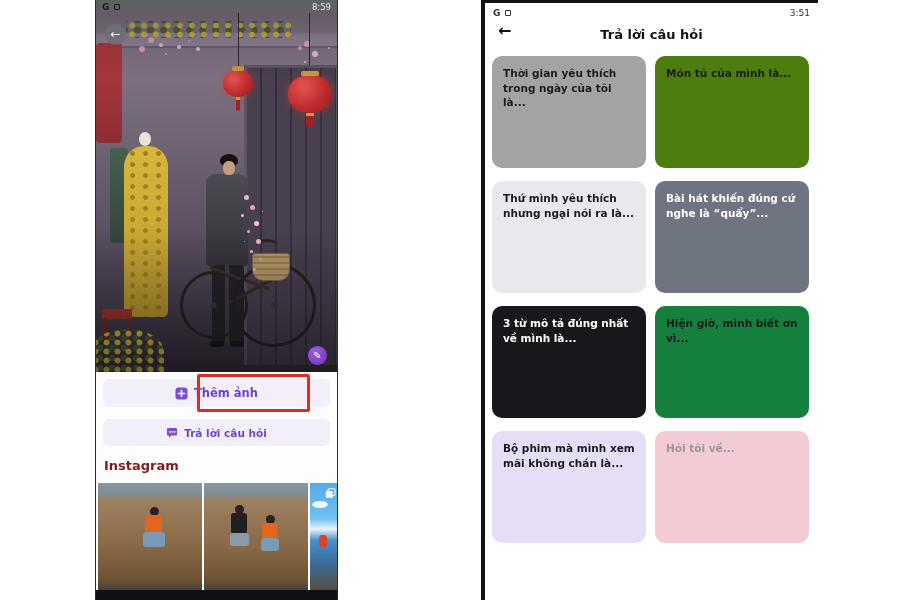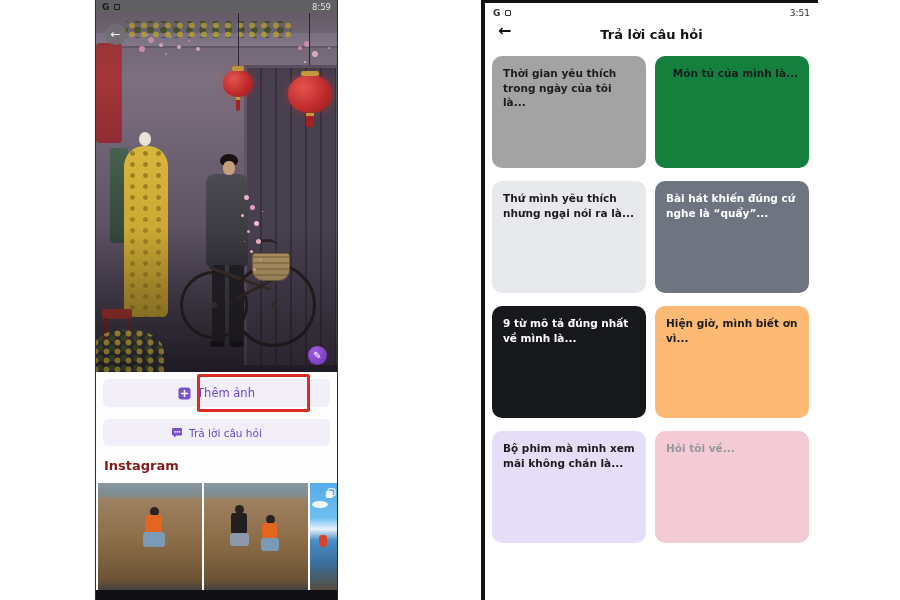--- a/index.html
+++ b/index.html
@@ -91,21 +91,21 @@
               text-align:center; z-index:20; }
   .edit-btn { position:absolute; left:212px; top:333px; width:19px; height:19px; border-radius:50%;
               background:radial-gradient(circle at 35% 30%,#a05fe0,#6c2fb8); color:#fff; font-size:10px;
               line-height:19px; text-align:center; z-index:20; }
 
   
   .lp-btn { position:absolute; left:7px; right:7px; height:28px; background:#f2eff9; border-radius:6px;
             display:flex; align-items:center; justify-content:center; gap:6px; z-index:5; }
   .lp-btn.add { top:379px; }
   .lp-btn.answer { top:419px; height:27px; }
-  .lp-btn .lbl { color:#6d45c8; font-weight:normal; font-size:11.5px; }
+  .lp-btn .lbl { color:#6d45c8; font-weight:bold; font-size:11.5px; }
   .lp-btn.answer .lbl { font-size:10.5px; }
   .lp-btn svg { display:block; }
   .red-box { position:absolute; left:101px; top:374px; width:113px; height:38px; border:3px solid #dd2c26;
              border-radius:2px; z-index:10; }
   .insta-h { position:absolute; left:8px; top:458px; font-size:13px; font-weight:bold; color:#7f1d1d; }
   .insta-strip { position:absolute; left:0; top:483px; width:243px; height:110px; }
   .ph { position:absolute; top:0; height:110px; overflow:hidden; }
   .ph1 { left:2px; width:104px;
      background:linear-gradient(180deg,#8a98a0 0%,#7d8d94 10%,#a08softened 0,#9d8060 16%,#8a6b47 55%,#6d5334 88%,#c9c2b2 100%); }
   .ph1, .ph2 { background:linear-gradient(180deg,#8a98a0 0%,#7d8d94 10%,#9d8060 16%,#8a6b47 55%,#6d5334 88%,#3a3a45 100%); }
@@ -237,23 +237,23 @@
       <span>3:51</span>
     </div>
 
     <div class="rp-header">
       <span class="rp-back">←</span>
       <span class="rp-title">Trả lời câu hỏi</span>
     </div>
 
     <div class="rp-grid">
       <div class="card" style="background-color: #a3a3a3; color: rgb(28, 28, 30);">Thời gian yêu thích trong ngày của tôi là...</div>
-      <div class="card" style="background-color: #15803d; color: rgb(28, 28, 30); text-align: right;">Món tủ của mình là...</div>
+      <div class="card" style="background-color: #4d7c0f; color: rgb(28, 28, 30);">Món tủ của mình là...</div>
       <div class="card" style="background-color: rgb(231, 233, 236); color: rgb(28, 28, 30);">Thứ mình yêu thích nhưng ngại nói ra là...</div>
       <div class="card" style="background-color: rgb(110, 116, 128); color: rgb(255, 255, 255);">Bài hát khiến đúng cứ nghe là “quẩy”...</div>
-      <div class="card" style="background-color: rgb(22, 24, 28); color: rgb(255, 255, 255);">9 từ mô tả đúng nhất về mình là...</div>
-      <div class="card" style="background-color: #fdba74; color: rgb(28, 28, 30);">Hiện giờ, mình biết ơn vì...</div>
+      <div class="card" style="background-color: rgb(22, 24, 28); color: rgb(255, 255, 255);">3 từ mô tả đúng nhất về mình là...</div>
+      <div class="card" style="background-color: #15803d; color: rgb(28, 28, 30);">Hiện giờ, mình biết ơn vì...</div>
       <div class="card" style="background-color: rgb(230, 222, 247); color: rgb(28, 28, 30);">Bộ phim mà mình xem mãi không chán là...</div>
       <div class="card" style="background-color: rgb(242, 203, 213); color: rgb(151, 151, 157);">Hỏi tôi về...</div>
     </div>
   </div>
 
 </div>
 
 </body></html>

